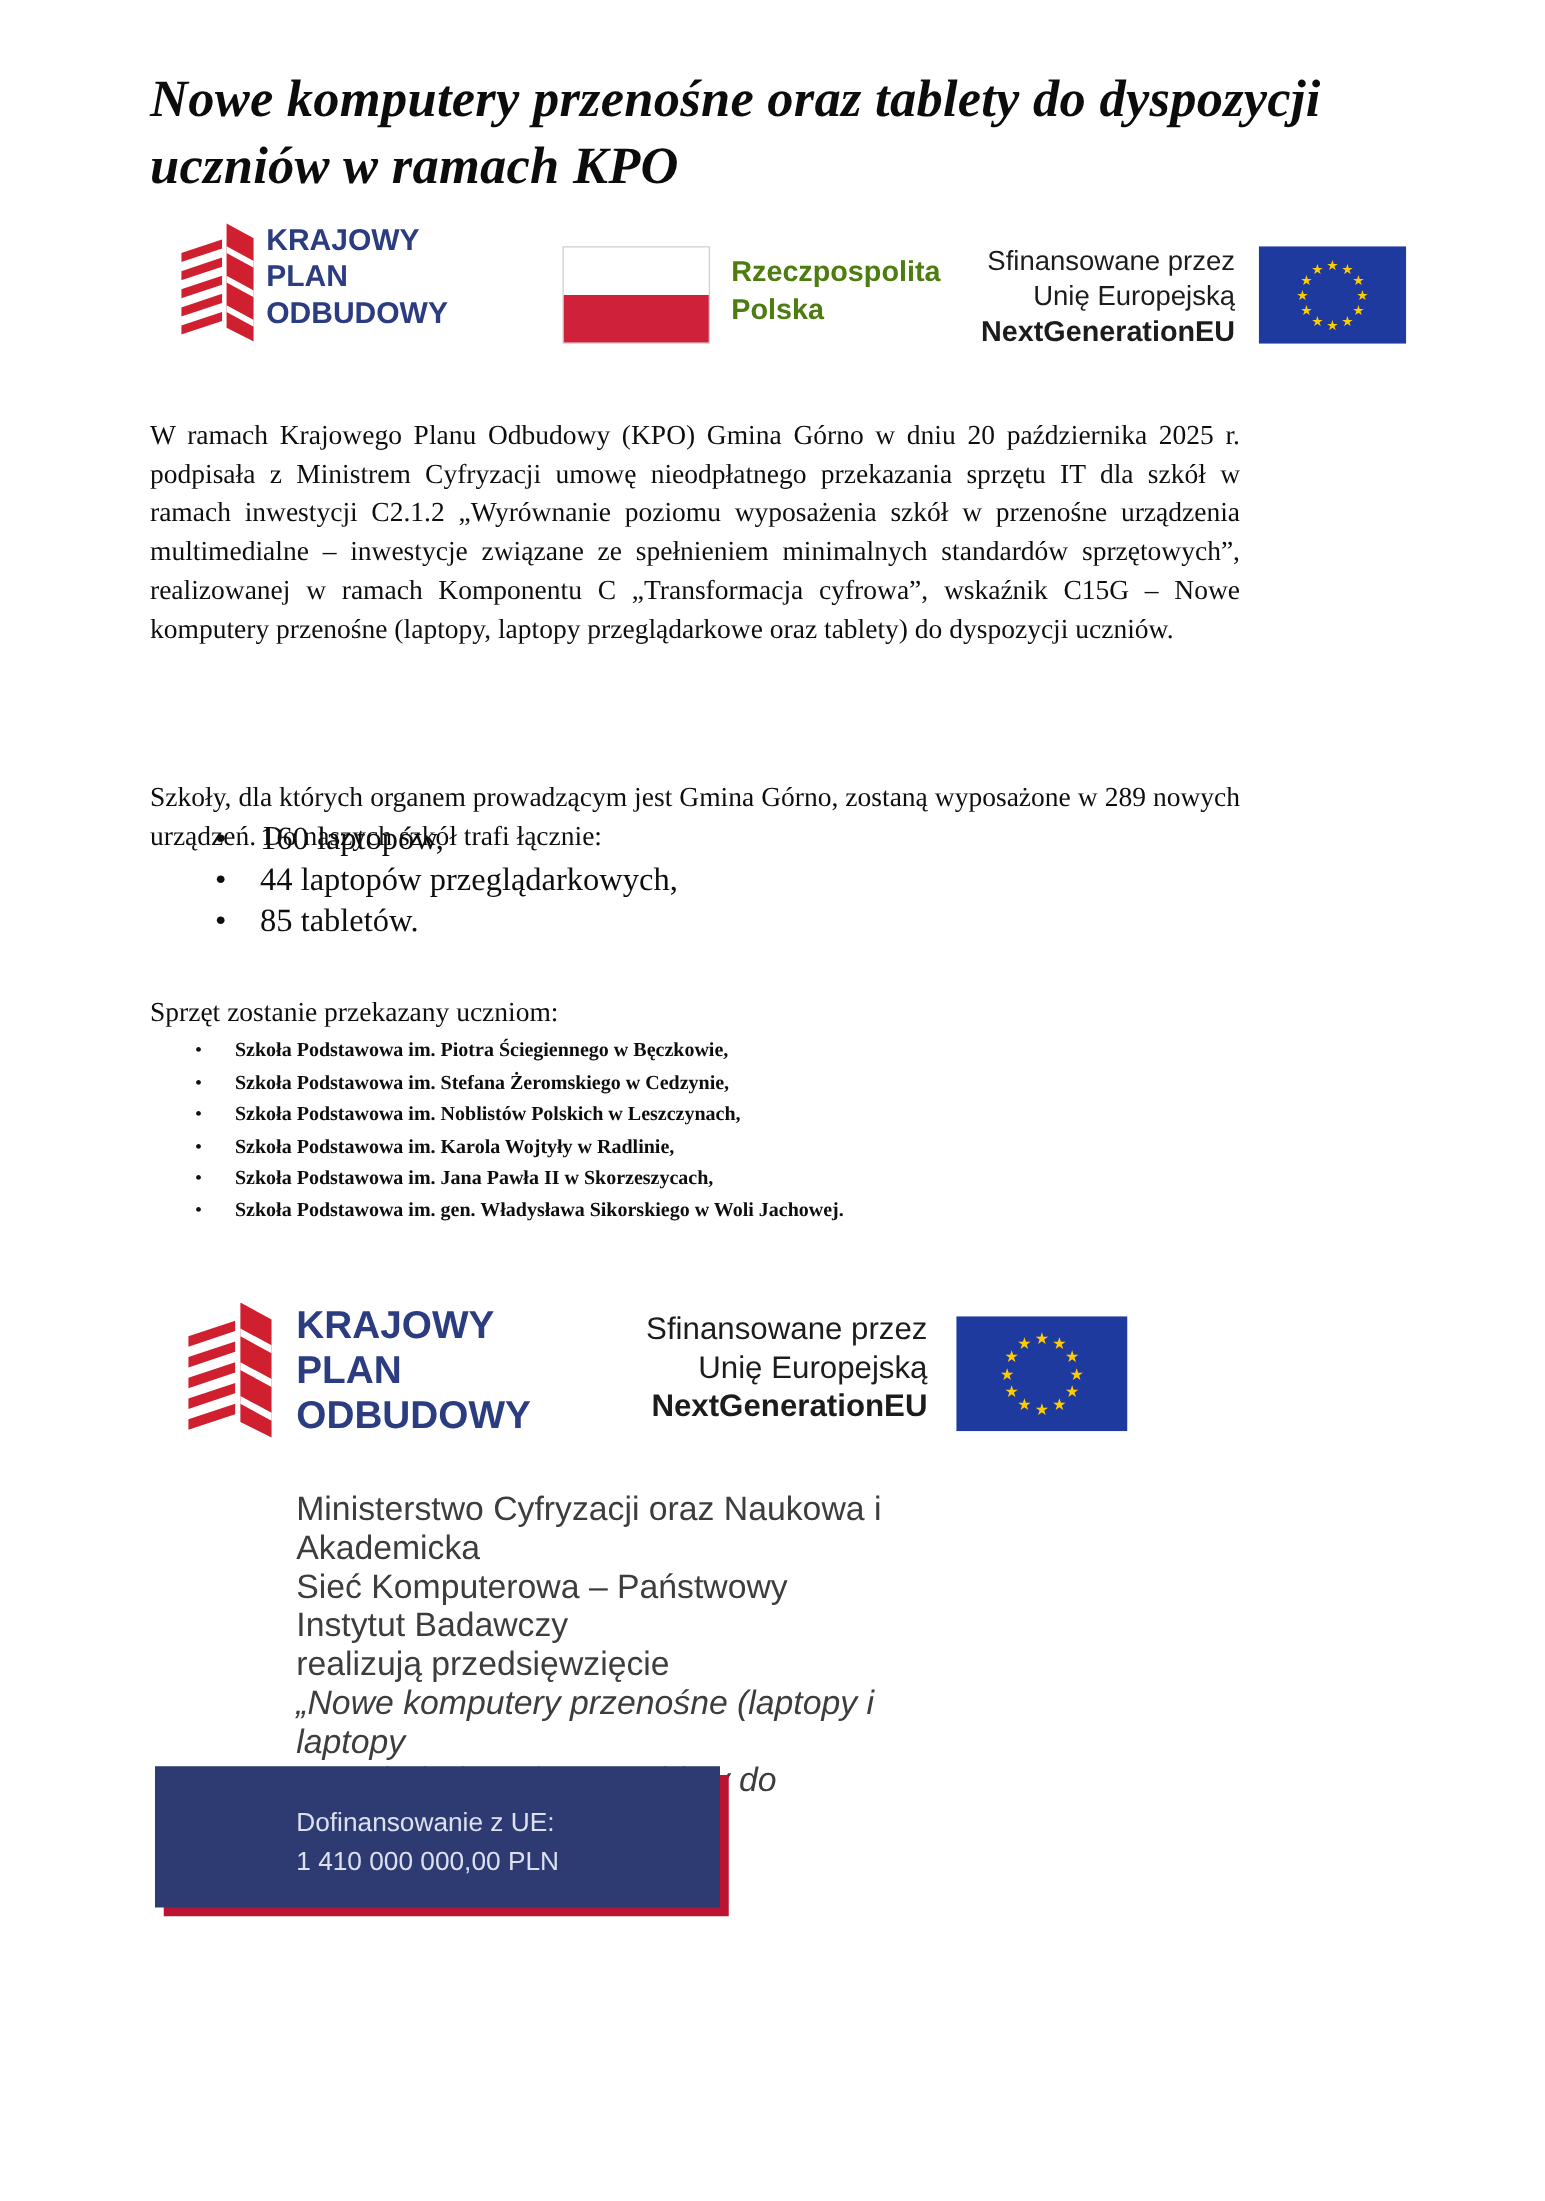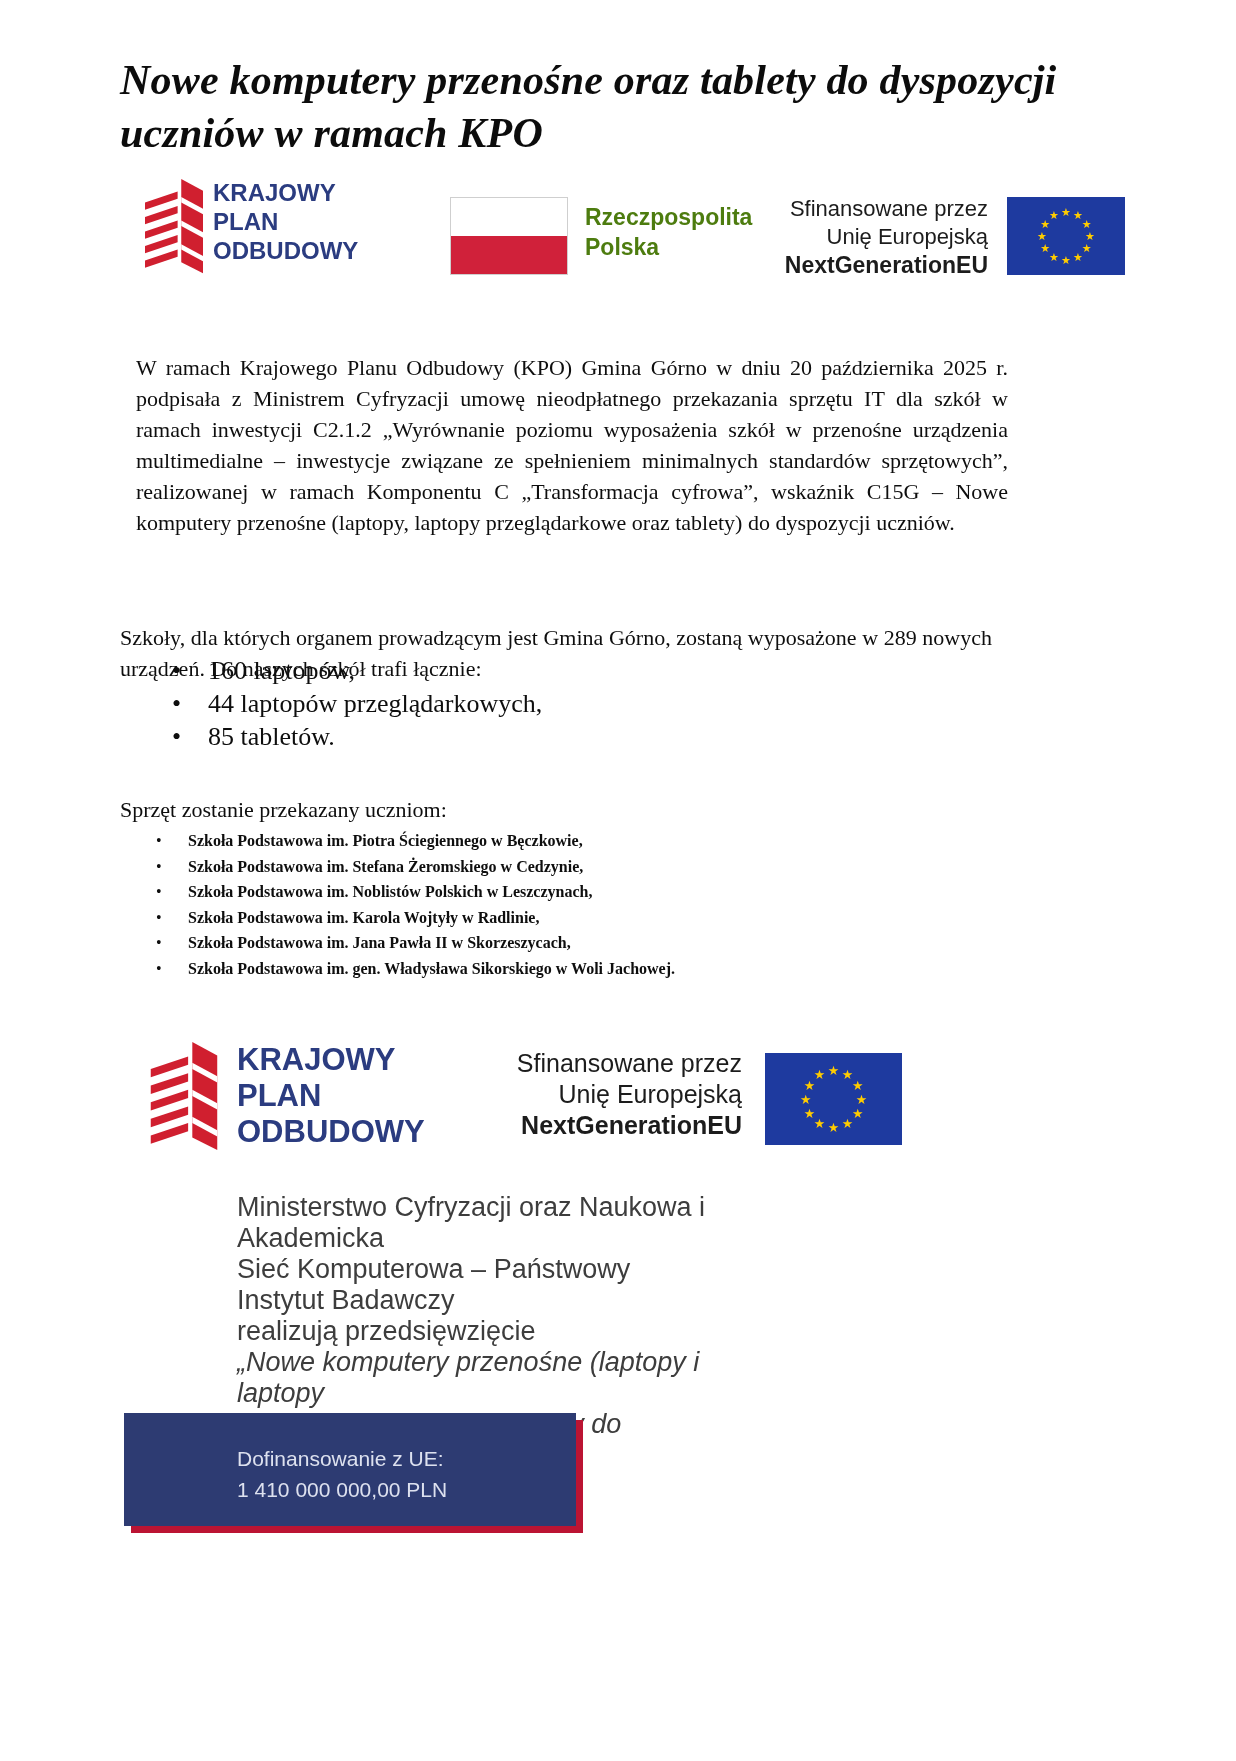--- a/index.html
+++ b/index.html
@@ -58,21 +58,21 @@
     font-family:"Liberation Sans", sans-serif;
     font-size:25px; line-height:31px; color:#1c1c1c;
   }
   .eu-text-2 .ngeu{font-weight:bold;}
   .eu-flag-2{position:absolute; left:765px; top:13px; width:137px; height:92px;}
   
   .para{
     position:absolute; left:120px; width:872px;
     font-size:22px; line-height:31px; text-align:justify; color:#0e0e0e;
   }
-  .para-intro{top:330px;margin-left:16px;}
+  .para-intro{top:310px;}
   .para-equip{top:600px;}
   .device-list{
     position:absolute; left:120px; top:654px; width:872px;
     list-style:none; margin:0; padding:0;
     font-size:26px; line-height:33px; color:#0e0e0e;
   }
   .device-list li{position:relative; padding-left:88px;}
   .device-list li::before{content:"•"; position:absolute; left:52px; top:0;}
   .para-handover{top:772px;}
   .school-list{

